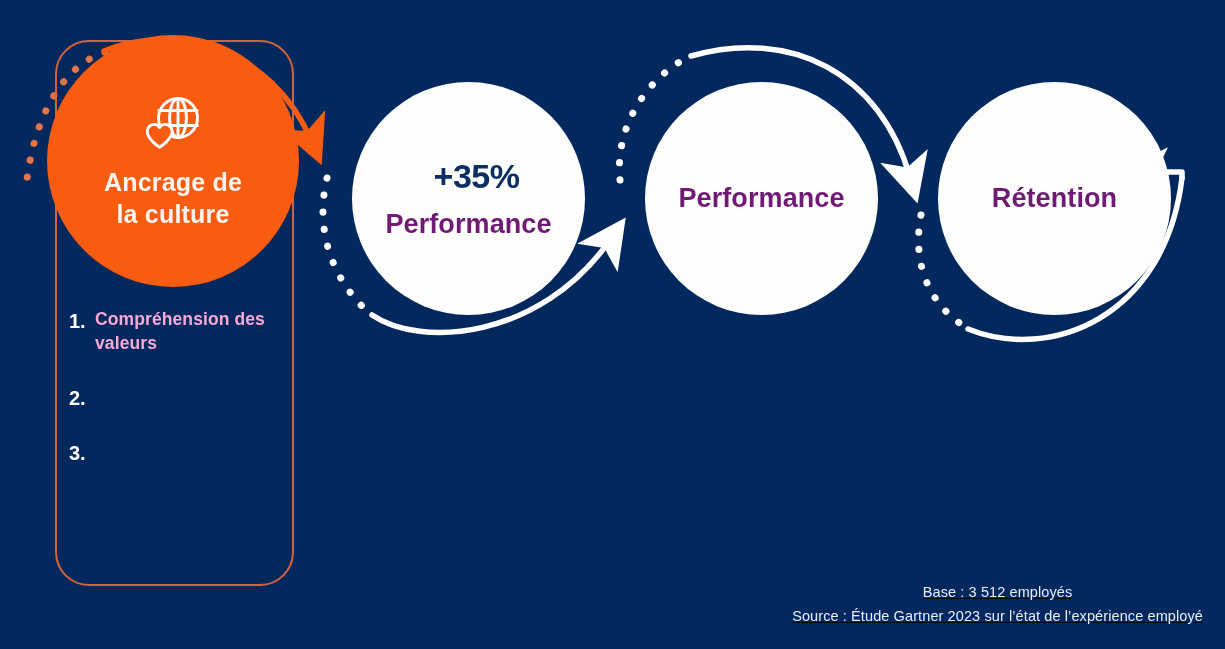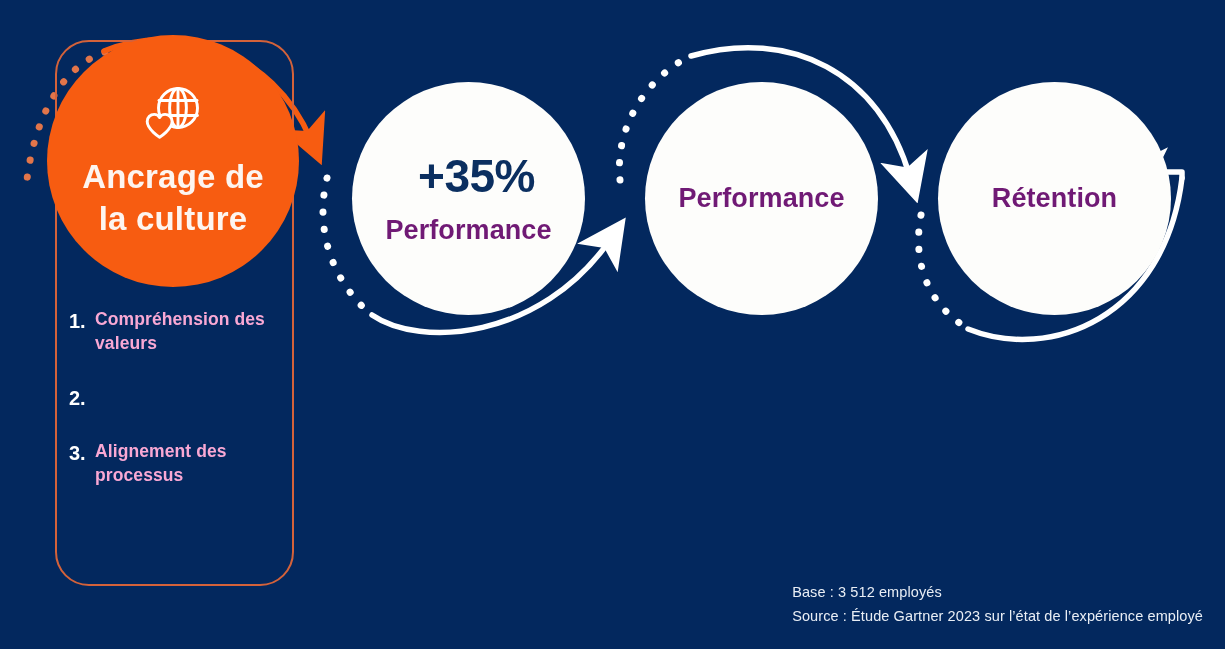--- a/index.html
+++ b/index.html
@@ -55,21 +55,21 @@
     justify-content: center;
   }
   #globe-heart-icon {
     width: 62px;
     height: 54px;
     margin-bottom: 16px;
     margin-top: 4px;
   }
   #culture-title {
     color: #fdf5f0;
-    font-size: 33px;
+    font-size: 25px;
     font-weight: bold;
     line-height: 1.28;
     text-align: center;
     letter-spacing: 0.2px;
     padding: 0 18px;
   }
   #culture-steps {
     position: absolute;
     left: 14px;
     top: 268px;
@@ -106,41 +106,42 @@
     display: flex;
     flex-direction: column;
     align-items: center;
     justify-content: center;
   }
   #metric-0 { left: 352px; top: 82px; }
   #metric-1 { left: 645px; top: 82px; }
   #metric-2 { left: 938px; top: 82px; }
   .metric-value {
     color: #0b2f60;
-    font-size: 46px;
+    font-size: 34px;
     font-weight: bold;
     letter-spacing: -0.5px;
     line-height: 1;
     margin-bottom: 18px;
     margin-left: 16px;
   }
   .metric-label {
     color: #701a75;
     font-size: 27px;
     font-weight: bold;
     line-height: 1;
     letter-spacing: 0.1px;
   }
 
   
   #footnotes {
     position: absolute;
     right: 22px;
     bottom: 21px;
-    text-align: left;
+    text-align: center;
+    text-decoration: underline;
   }
   .footnote-line {
     color: #e9eef5;
     font-size: 14.5px;
     line-height: 1.62;
     letter-spacing: 0.1px;
   }
 </style>
 </head>
 <body>
@@ -198,21 +199,20 @@
     <div id="culture-steps">
       <div class="step-row">
         <span class="step-num">1.</span>
         <span class="step-text">Compréhension des valeurs</span>
       </div>
       <div class="step-row">
         <span class="step-num">2.</span>
       </div>
       <div class="step-row">
         <span class="step-num">3.</span>
-        <span class="step-text">Alignement des processus</span>
       </div>
     </div>
   </div>
 
   <div class="metric-circle" id="metric-0">
     <div class="metric-value">+35%</div>
     <div class="metric-label">Performance</div>
   </div>
 
   <div class="metric-circle" id="metric-1">

